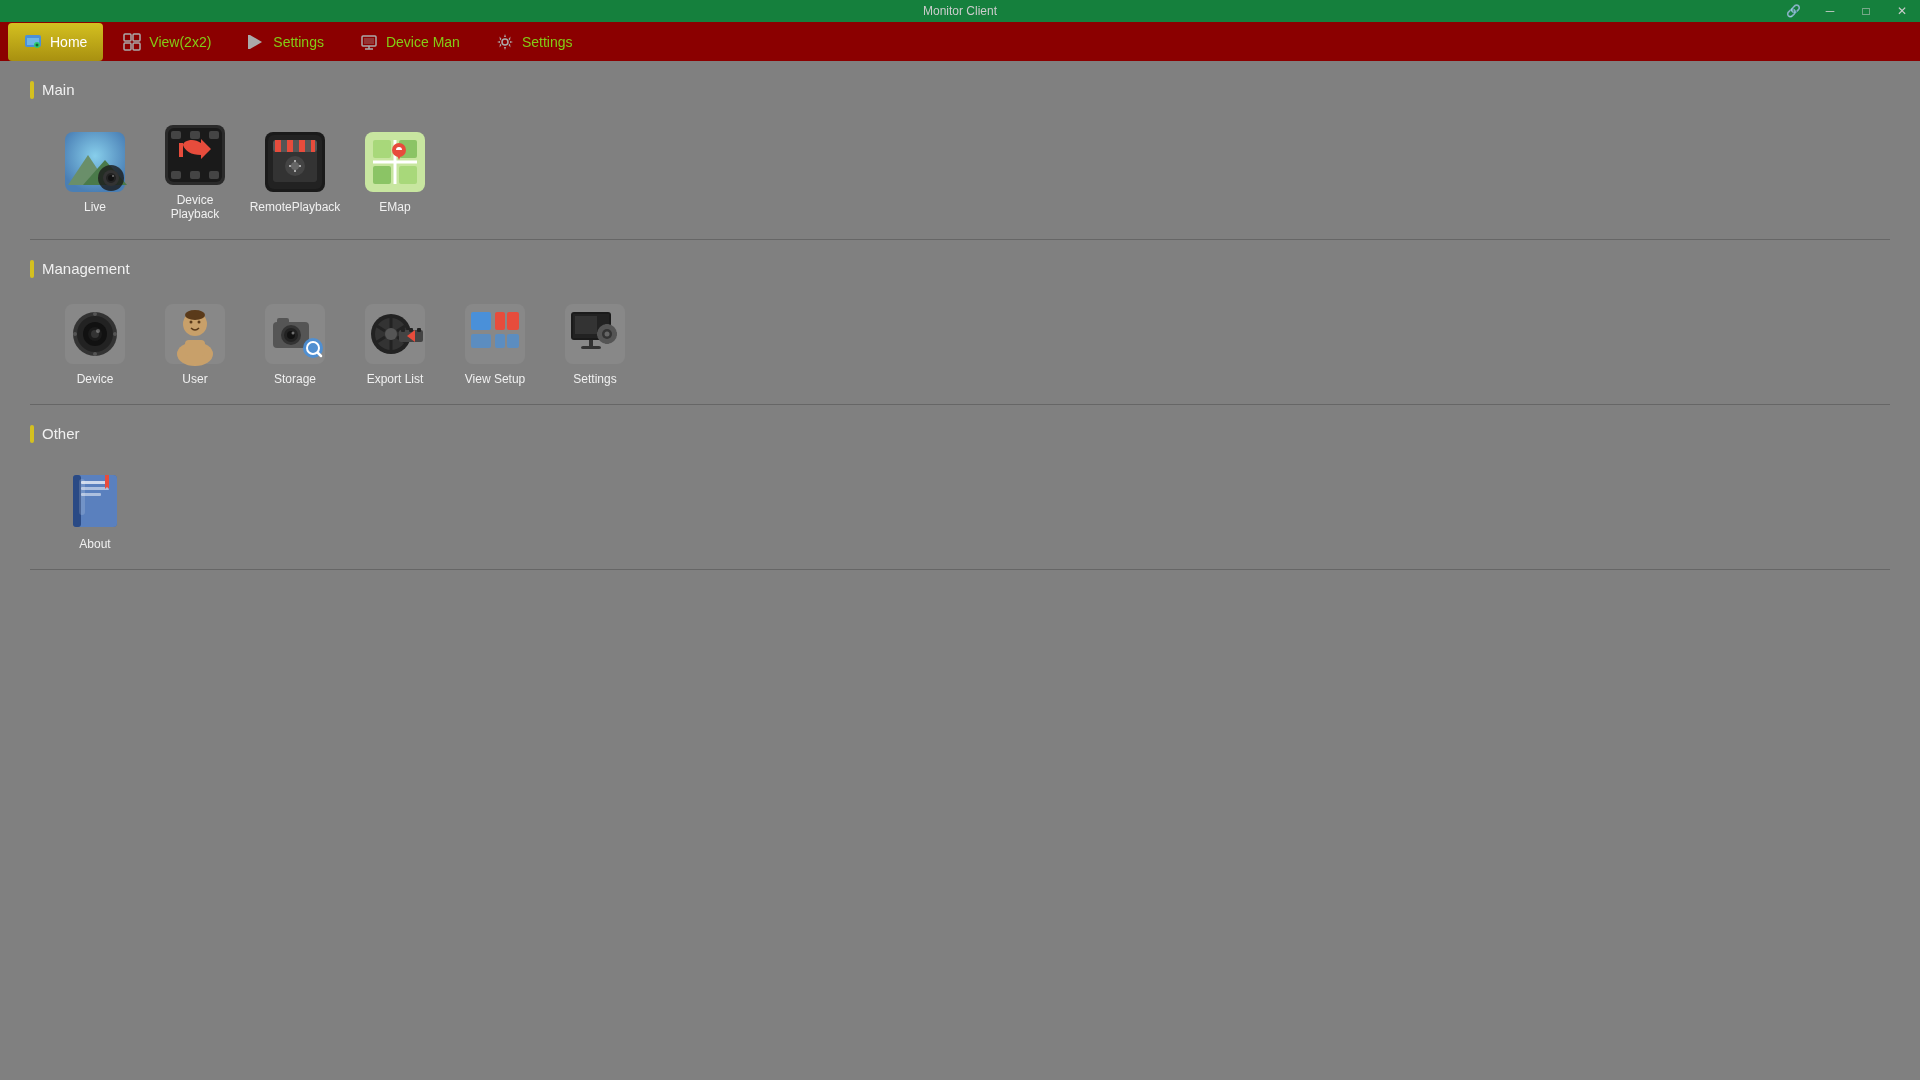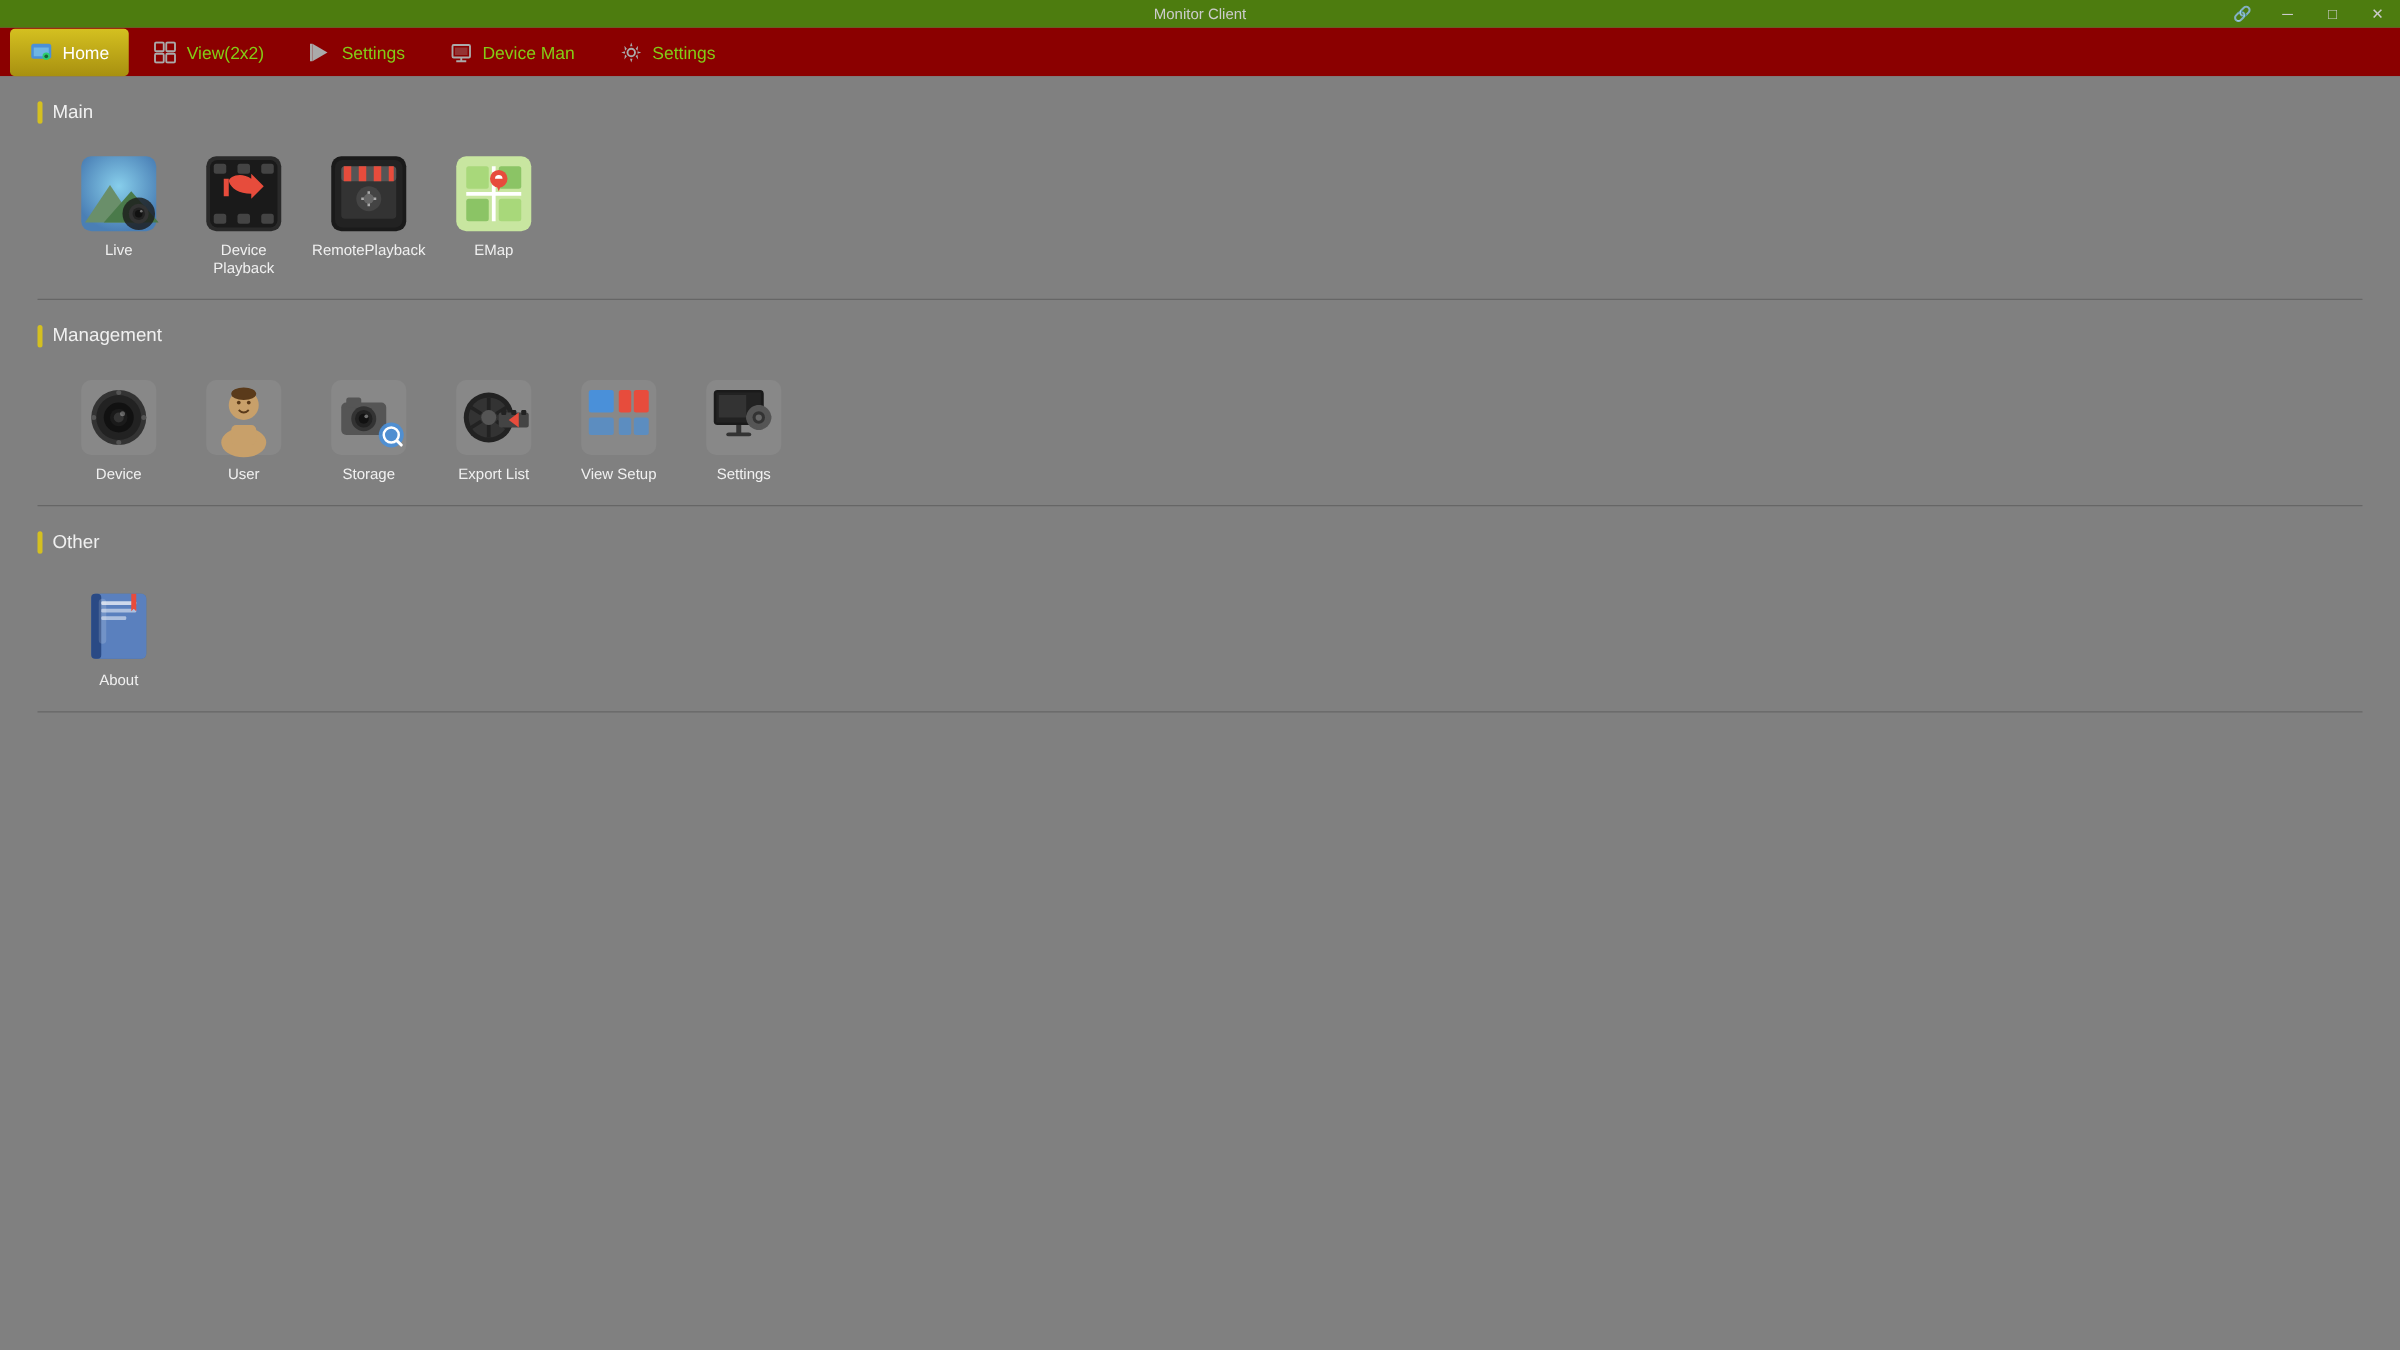--- a/index.html
+++ b/index.html
@@ -9,21 +9,21 @@
       background: #808080;
       font-family: 'Segoe UI', Arial, sans-serif;
       overflow: hidden;
       user-select: none;
     }
 
     
     .title-bar {
       width: 100%;
       height: 22px;
-      background: #4d7c0f;
+      background: #15803d;
       display: flex;
       align-items: center;
       justify-content: center;
       position: relative;
     }
     .title-bar-title {
       color: #ccc;
       font-size: 12px;
     }
     .title-bar-controls {
@@ -111,20 +111,21 @@
       margin-bottom: 20px;
     }
 
     
     .icons-row {
       display: flex;
       flex-wrap: wrap;
       gap: 10px;
       padding-left: 20px;
       margin-bottom: 10px;
+      align-items: center;
     }
     .icon-item {
       display: flex;
       flex-direction: column;
       align-items: center;
       width: 90px;
       cursor: pointer;
       padding: 8px 4px;
       border-radius: 6px;
     }

